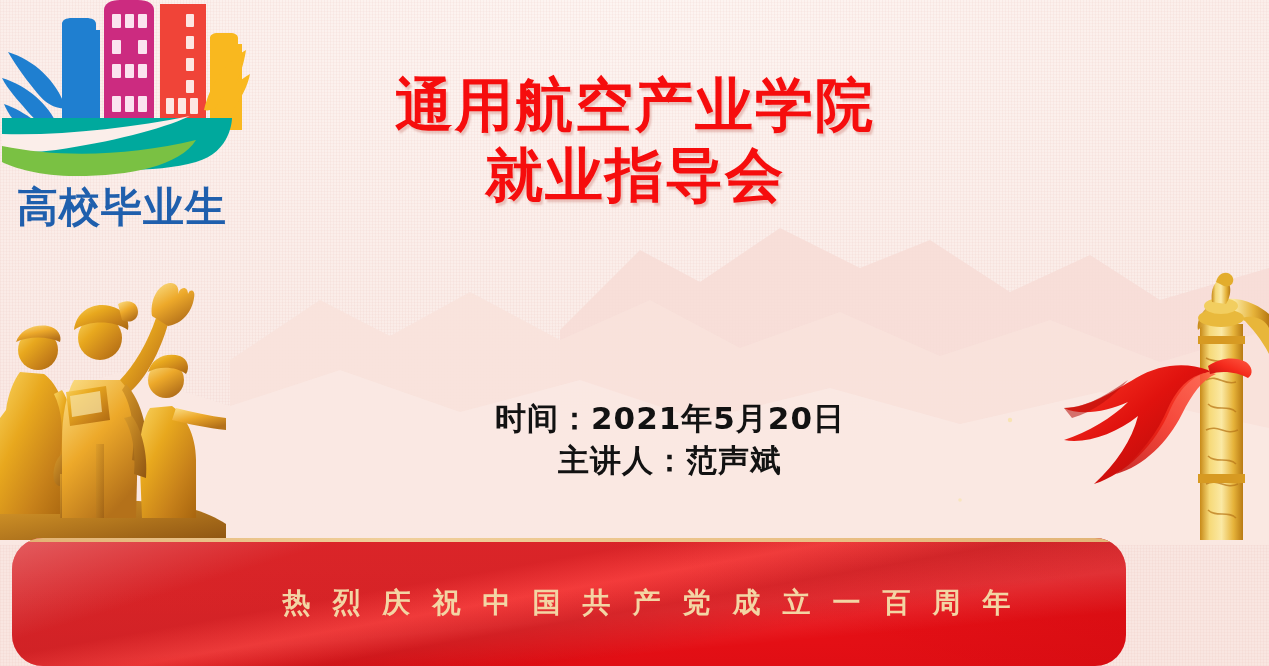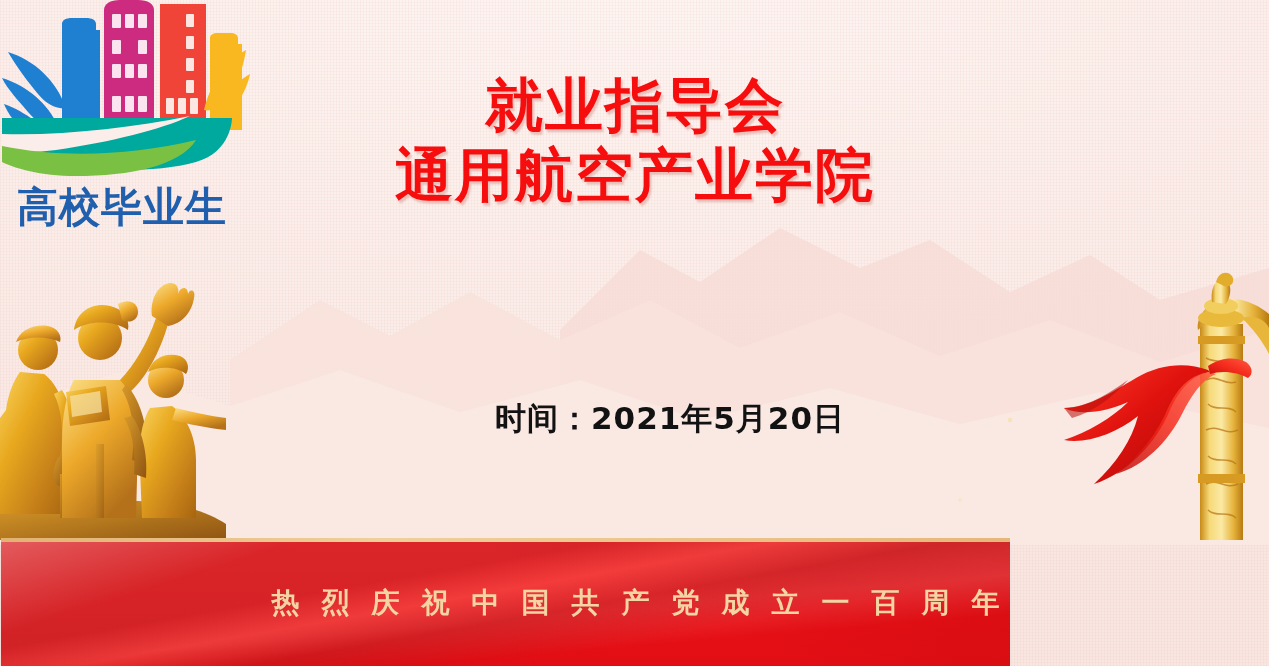--- a/index.html
+++ b/index.html
@@ -98,26 +98,27 @@
     font-weight: bold;
     letter-spacing: 1px;
     font-family: "DejaVu Sans", "Liberation Sans", sans-serif;
     white-space: nowrap;
   }
   .info-line.date { }
 
   
   .banner {
     position: absolute;
-    left: 1px;
+    left: 12px;
     top: 538px;
-    width: 1009px;
+    width: 1114px;
     height: 128px;
     overflow: hidden;
     background: linear-gradient(180deg, #f2141a 0%, #ed1117 40%, #e00e14 100%);
+    border-radius: 31px;
   }
   .banner-gold-edge {
     position: absolute;
     left: 0; top: 0;
     width: 1269px; height: 4px;
     background: linear-gradient(90deg, #e2b272, #f0cf9a 30%, #e8bc80 70%, #ddae6e);
   }
   .banner-fold {
     position: absolute;
     inset: 0;
@@ -316,26 +317,27 @@
     <path d="M192,40 C190,26 196,16 204,18 C212,20 212,32 206,42 Z" fill="url(#colGold)"></path>
     <path d="M196,20 C198,10 208,8 212,14 C216,20 210,26 204,24 Z" fill="#e3ad2c"></path>
 
     <path d="M188,108 C166,100 140,102 116,116 C92,130 68,146 44,146 C60,154 86,150 108,140 C92,156 68,170 44,178 C66,182 96,172 118,154 C112,178 96,202 74,222 C106,212 136,182 150,148 C162,122 176,112 190,110 Z" fill="url(#ribbonRed)"></path>
     <path d="M190,110 C172,112 158,124 148,146 C138,170 120,194 96,212 C124,204 148,180 162,152 C172,132 182,118 196,112 Z" fill="url(#ribbonRed2)" opacity=".85"></path>
     <path d="M188,104 C200,96 214,94 226,100 C232,104 234,112 228,116 C218,110 202,108 190,112 Z" fill="url(#ribbonRed2)"></path>
     <path d="M44,146 C66,146 88,132 108,118 C94,134 74,150 52,156 Z" fill="#b70c0a" opacity=".55"></path>
   </svg>
 
   <div class="title-block">
+    <div class="title-line">通用航空产业学院</div>
     <div class="title-line">就业指导会</div>
-    <div class="title-line">通用航空产业学院</div>
   </div>
 
   <div class="info-block">
     <div class="info-line date">时间：2021年5月20日</div>
+    <div class="info-line">主讲人：范声斌</div>
   </div>
 
   <div class="banner">
     <div class="banner-fold"></div>
     <div class="banner-gold-edge"></div>
     <div class="banner-text">热烈庆祝中国共产党成立一百周年</div>
   </div>
 
 </div>
 

